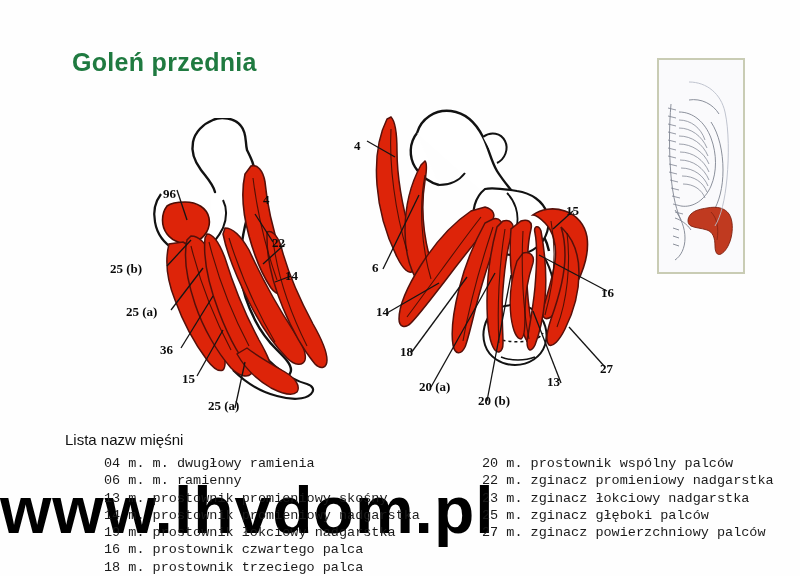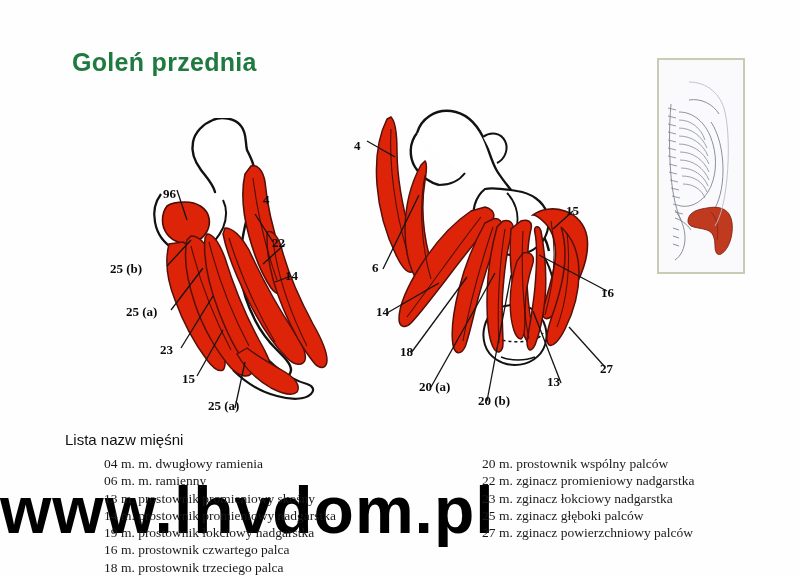--- a/index.html
+++ b/index.html
@@ -82,21 +82,21 @@
     position: absolute;
     left: 65px;
     top: 431px;
     font-family: "Liberation Sans", sans-serif;
     font-size: 15px;
     color: #111111;
     z-index: 5;
   }
   .legend-col {
     position: absolute;
-    font-family: Liberation Serif, serif;
+    font-family: Liberation Mono, monospace;
     font-size: 13.5px;
     color: #1a1a1a;
     line-height: 17.3px;
     z-index: 5;
   }
   #legend-col-left  { left: 104px; top: 455px; }
   #legend-col-right { left: 482px; top: 455px; }
   .legend-item { white-space: nowrap; }
 
   
@@ -341,21 +341,21 @@
     </svg>
   </div>
 
   <div id="labels-left">
       <div class="lbl" style="left: 163px; top: 186px;">96</div>
       <div class="lbl" style="left: 263px; top: 192px;">4</div>
       <div class="lbl" style="left: 272px; top: 235px;">22</div>
       <div class="lbl" style="left: 285px; top: 268px;">14</div>
       <div class="lbl" style="left: 110px; top: 261px;">25 (b)</div>
       <div class="lbl" style="left: 126px; top: 304px;">25 (a)</div>
-      <div class="lbl" style="left: 160px; top: 342px;">23</div>
+      <div class="lbl" style="left: 160px; top: 342px;">36</div>
       <div class="lbl" style="left: 182px; top: 371px;">15</div>
       <div class="lbl" style="left: 208px; top: 398px;">25 (a)</div>
     </div>
   <div id="labels-mid">
       <div class="lbl" style="left: 354px; top: 138px;">4</div>
       <div class="lbl" style="left: 372px; top: 260px;">6</div>
       <div class="lbl" style="left: 376px; top: 304px;">14</div>
       <div class="lbl" style="left: 400px; top: 344px;">18</div>
       <div class="lbl" style="left: 419px; top: 379px;">20 (a)</div>
       <div class="lbl" style="left: 478px; top: 393px;">20 (b)</div>

